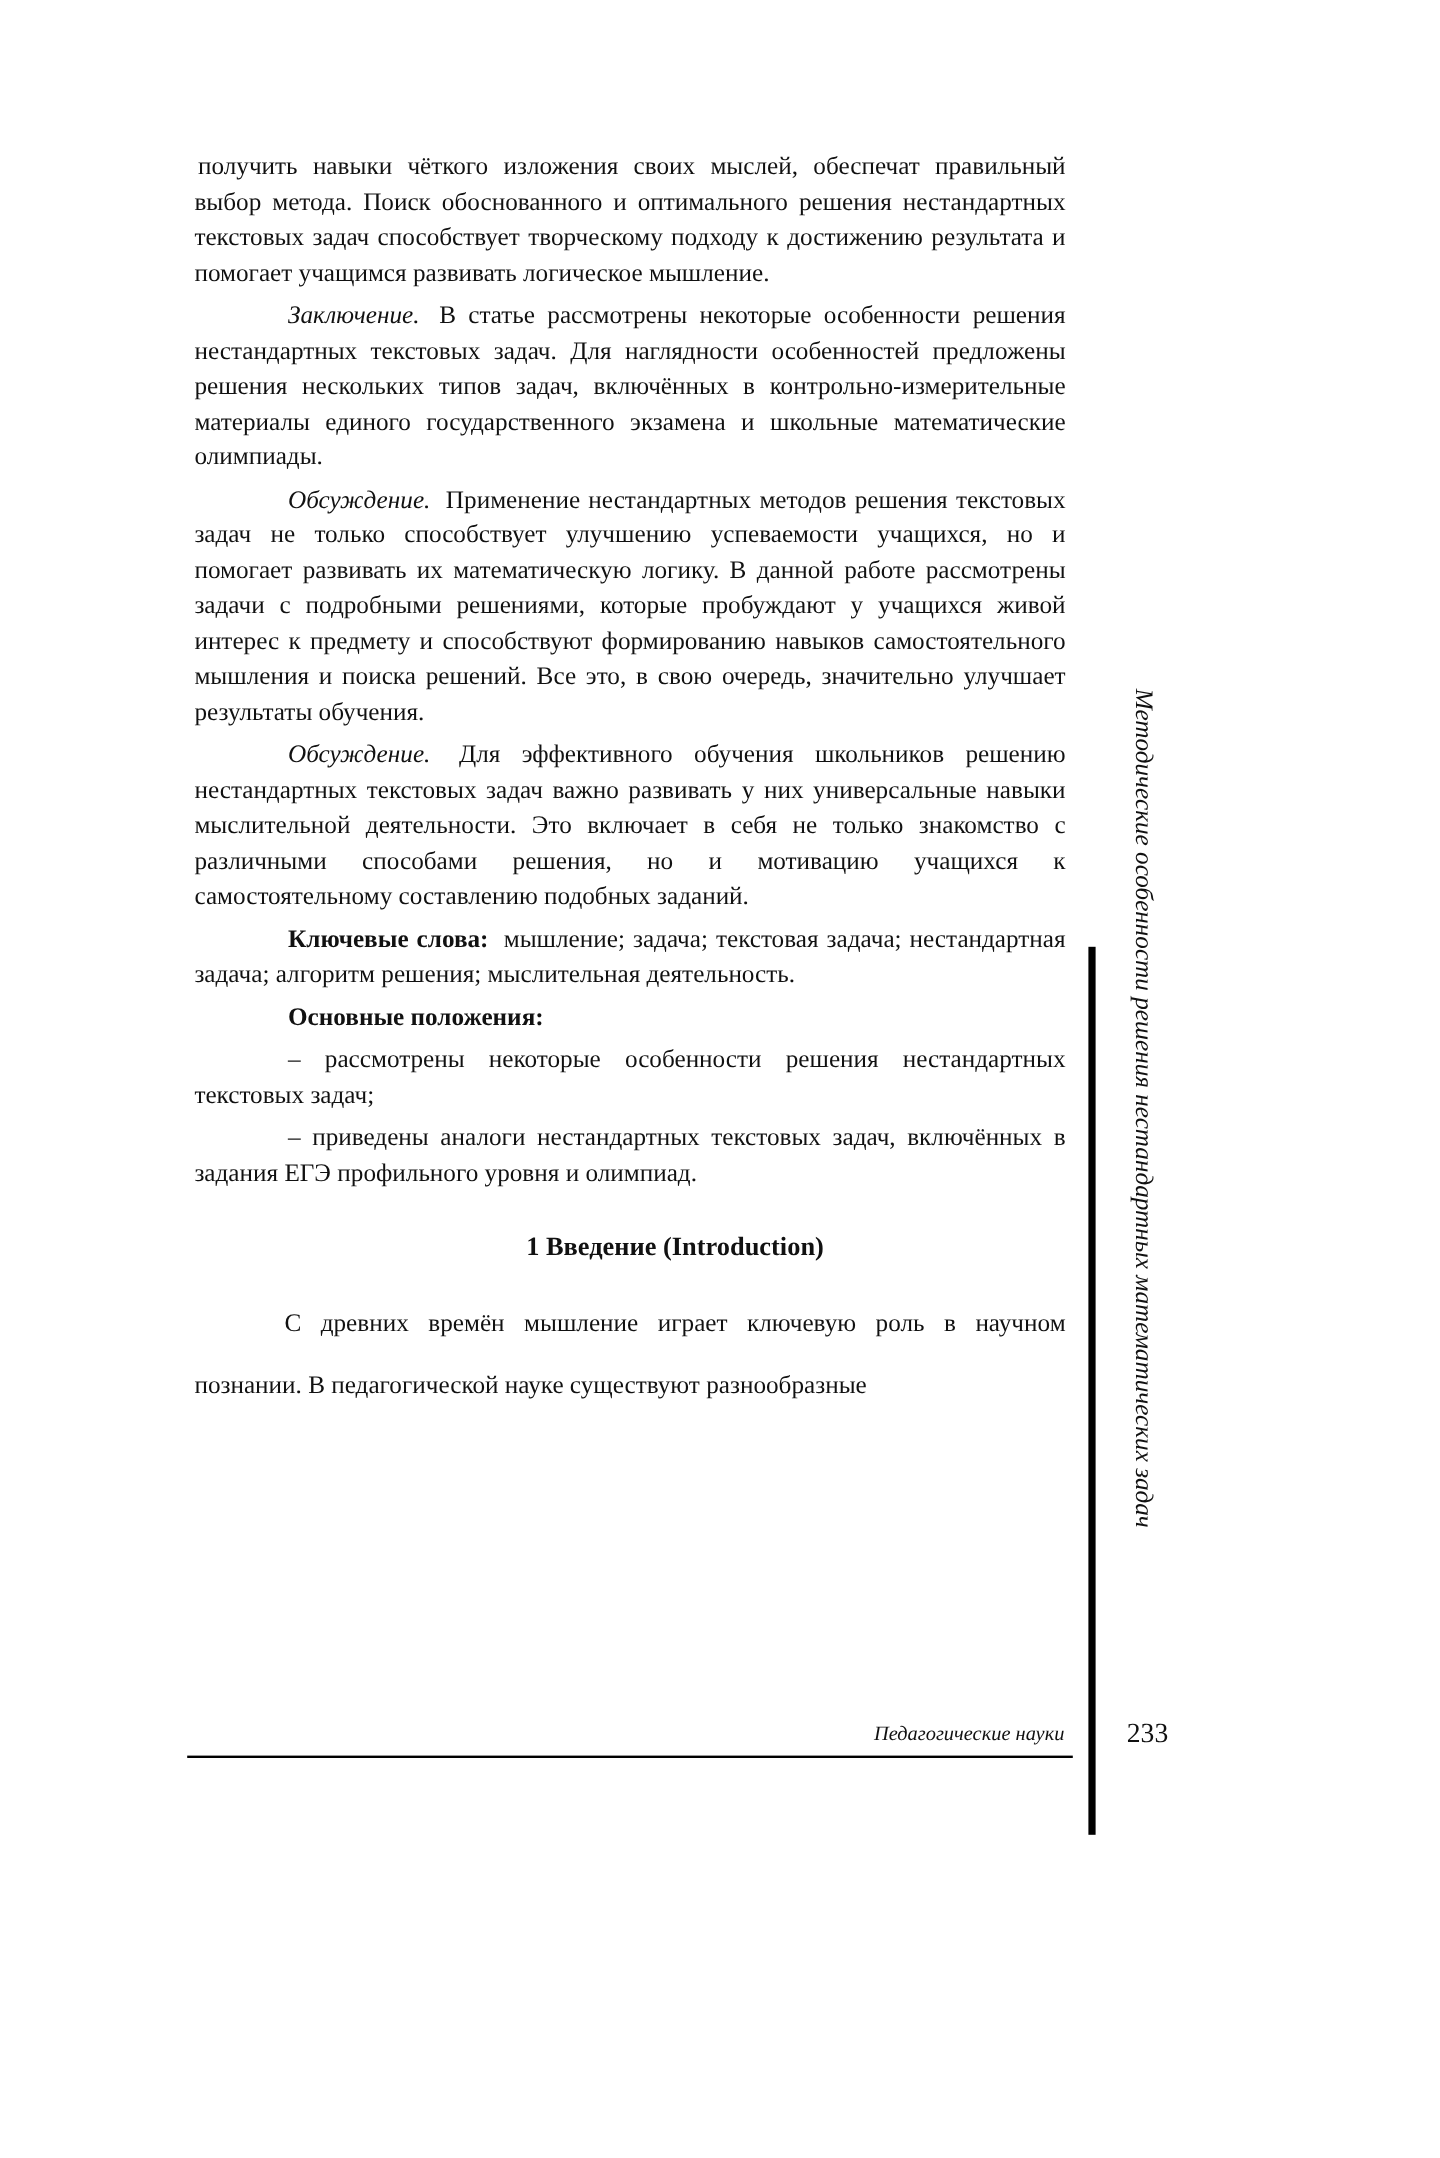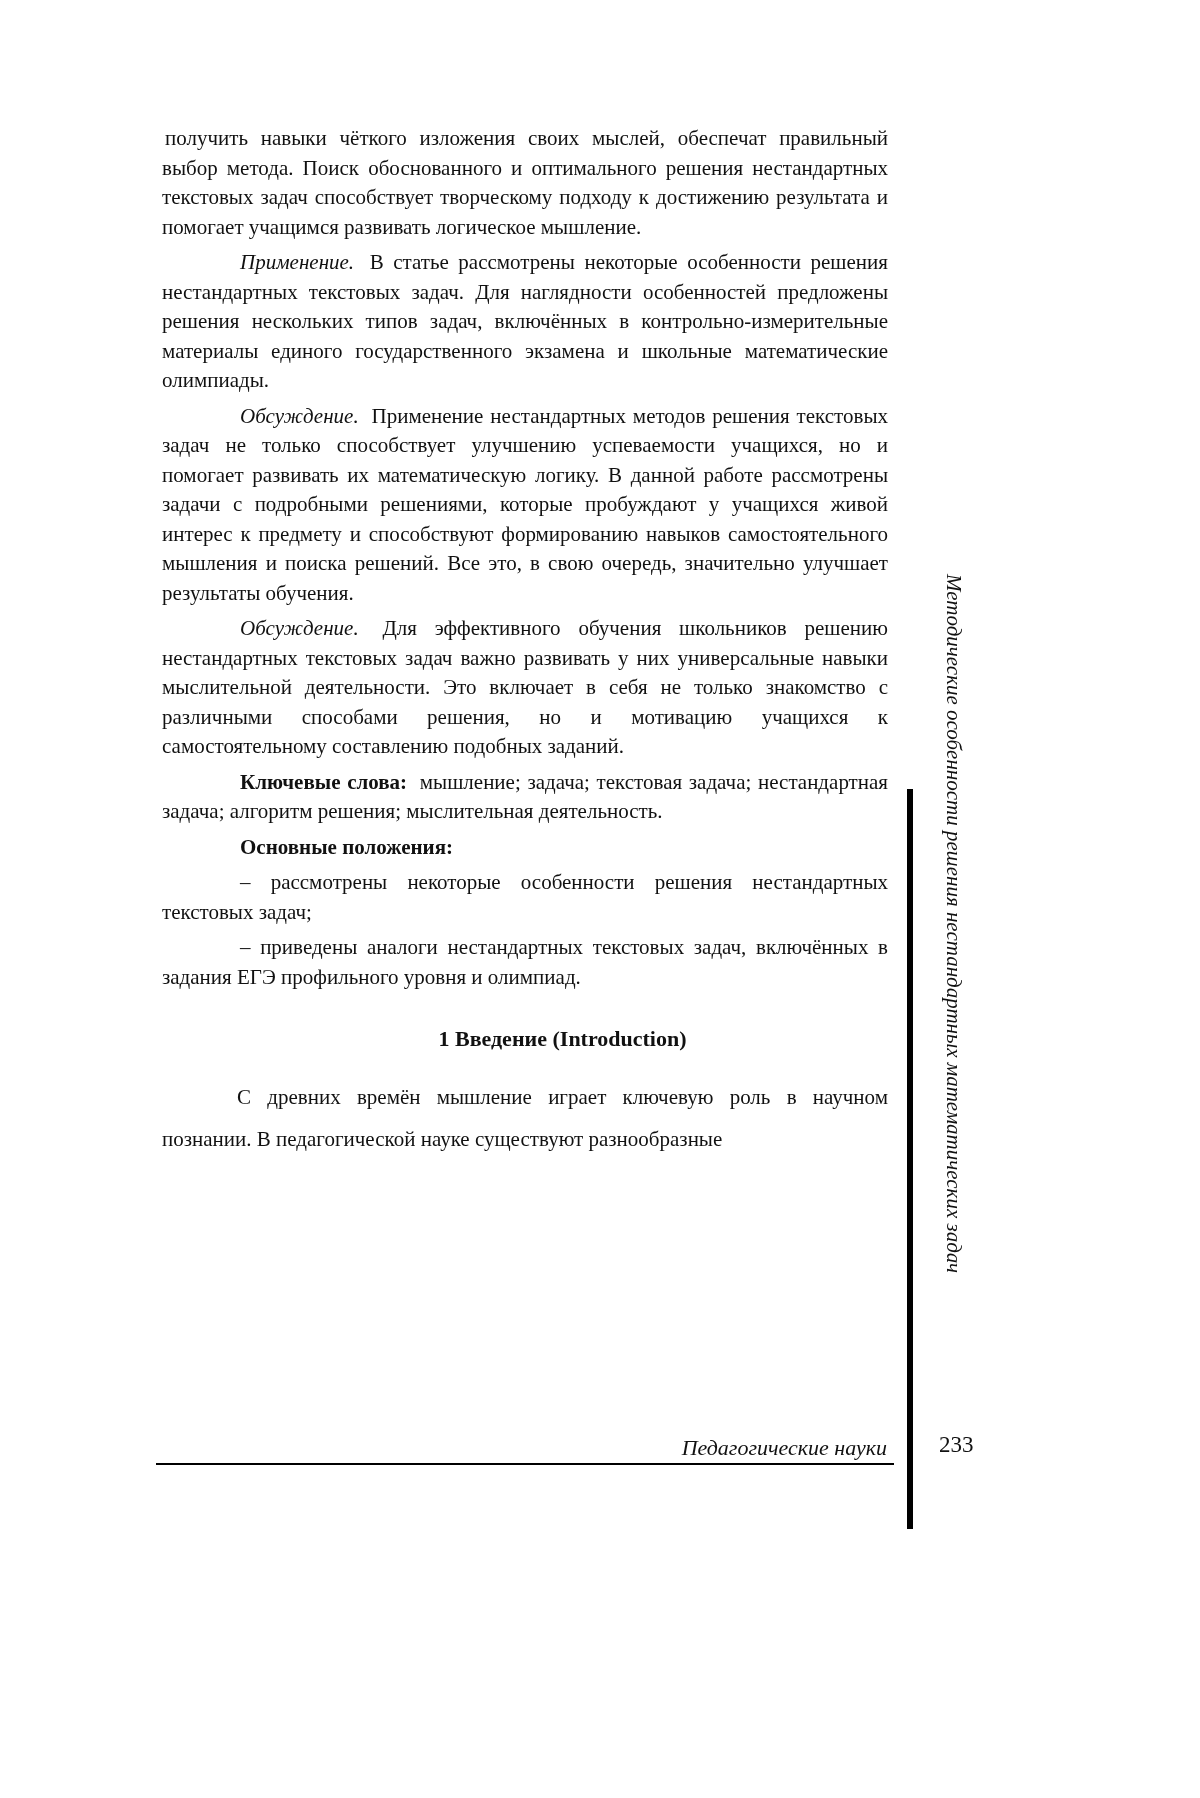--- a/index.html
+++ b/index.html
@@ -30,21 +30,21 @@
   .section-heading {
     font-weight: bold;
     text-indent: 75px;
     font-size: 22px;
     margin-top: 26px;
     margin-bottom: 16px;
     text-align: center;
   }
   .intro-para {
     text-indent: 75px;
-    line-height: 42px;
+    line-height: 52px;
   }
   .side-title {
     position: absolute;
     left: 932px;
     top: 565px;
     height: 735px;
     writing-mode: vertical-rl;
     font-style: italic;
     font-size: 21px;
     white-space: nowrap;
@@ -66,40 +66,40 @@
     height: 0;
     border-top: 2px solid #000000;
   }
   .footer-label {
     position: absolute;
     left: 150px;
     top: 1426px;
     width: 734px;
     text-align: right;
     font-style: italic;
-    font-size: 22px;
+    font-size: 17px;
   }
   .page-number {
     position: absolute;
     left: 914px;
     top: 1423px;
     font-size: 23px;
     margin-left: 16px;
   }
 </style>
 </head>
 <body>
 
 <div class="page">
 
   <main class="text-block">
 
     <p class="para no-indent"><span>получить навыки чёткого изложения своих мыслей, обеспечат правильный выбор метода. Поиск обоснованного и оптимального решения нестандартных текстовых задач способствует творческому подходу к достижению результата и помогает учащимся развивать логическое мышление.</span></p>
 
-    <p class="para"><span class="lead-italic">Применение.</span> <span>В статье рассмотрены некоторые особенности решения нестандартных текстовых задач. Для наглядности особенностей предложены решения нескольких типов задач, включённых в контрольно-измерительные материалы единого государственного экзамена и школьные математические олимпиады.</span></p>
+    <p class="para"><span class="lead-italic">Заключение.</span> <span>В статье рассмотрены некоторые особенности решения нестандартных текстовых задач. Для наглядности особенностей предложены решения нескольких типов задач, включённых в контрольно-измерительные материалы единого государственного экзамена и школьные математические олимпиады.</span></p>
 
     <p class="para"><span class="lead-italic">Обсуждение.</span> <span>Применение нестандартных методов решения текстовых задач не только способствует улучшению успеваемости учащихся, но и помогает развивать их математическую логику. В данной работе рассмотрены задачи с подробными решениями, которые пробуждают у учащихся живой интерес к предмету и способствуют формированию навыков самостоятельного мышления и поиска решений. Все это, в свою очередь, значительно улучшает результаты обучения.</span></p>
 
     <p class="para"><span class="lead-italic">Обсуждение.</span> <span>Для эффективного обучения школьников решению нестандартных текстовых задач важно развивать у них универсальные навыки мыслительной деятельности. Это включает в себя не только знакомство с различными способами решения, но и мотивацию учащихся к самостоятельному составлению подобных заданий.</span></p>
 
     <p class="para"><span class="lead-bold">Ключевые слова:</span> <span>мышление; задача; текстовая задача; нестандартная задача; алгоритм решения; мыслительная деятельность.</span></p>
 
     <p class="para"><span class="lead-bold">Основные положения:</span></p>
 
 

